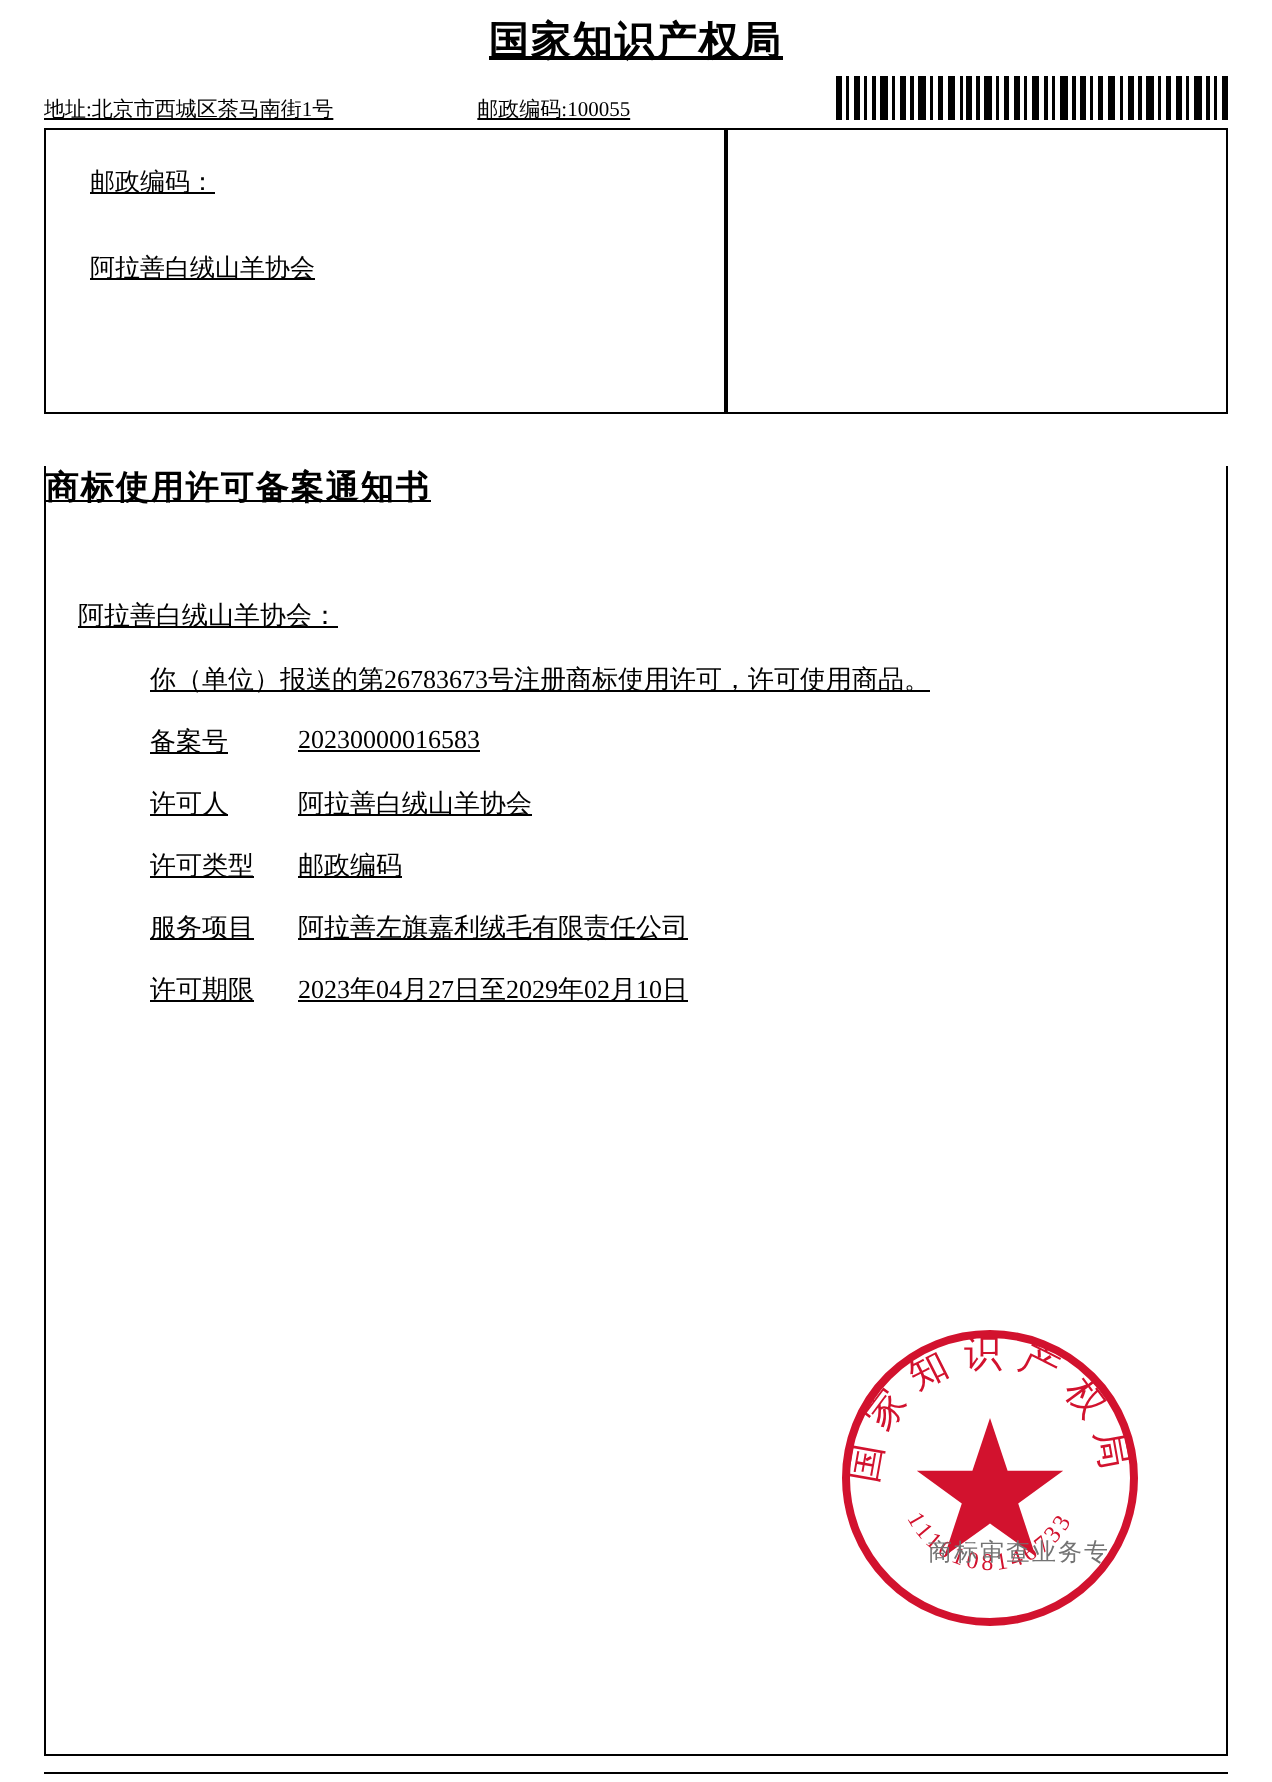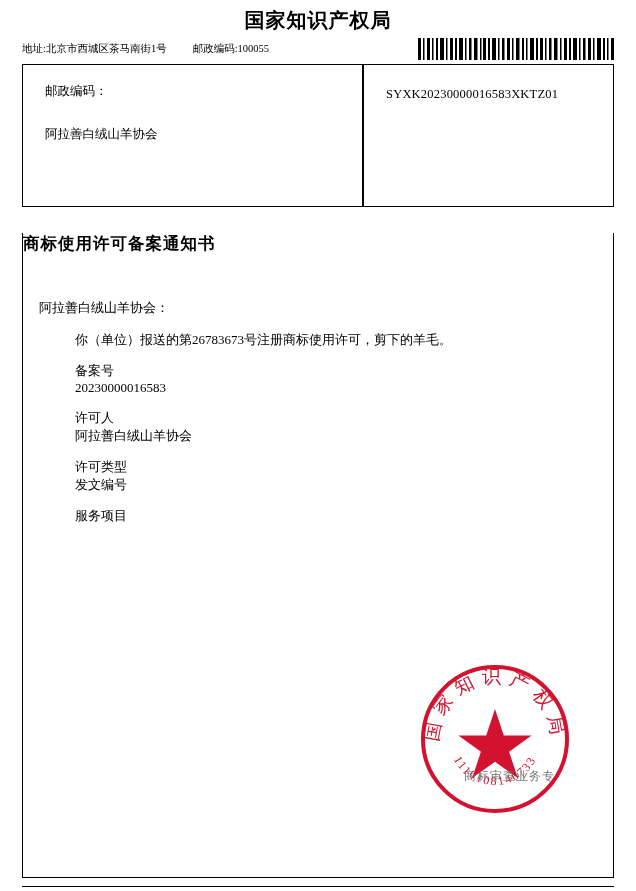--- a/index.html
+++ b/index.html
@@ -14,43 +14,44 @@
     color: #000;
     position: relative;
     overflow: hidden;
   }
   .page {
     width: 636px;
     height: 748px;
     position: relative;
     box-sizing: border-box;
     padding: 0 22px;
+    text-decoration: underline;
   }
   .org-title {
     text-align: center;
     font-size: 20px;
     font-weight: bold;
     letter-spacing: 1px;
     padding-top: 7px;
     padding-bottom: 2px;
     font-family: "Liberation Serif", "DejaVu Serif", serif;
   }
   .addr-row {
     display: flex;
-    align-items: center;
+    align-items: flex-end;
     font-size: 10.5px;
     height: 26px;
     position: relative;
-    gap: 26px;
   }
   .addr-text {
     white-space: nowrap;
   }
   .postcode-text {
     white-space: nowrap;
+    margin-left: 72px;
   }
   .barcode {
     position: absolute;
     right: 0;
     top: 2px;
     height: 22px;
     width: 196px;
     display: flex;
     align-items: flex-end;
   }
@@ -109,21 +110,20 @@
     margin: 44px 0 0 16px;
   }
   .para {
     font-size: 13px;
     margin: 14px 0 0 52px;
   }
   .field {
     font-size: 13px;
     margin: 13px 0 0 52px;
     display: flex;
-    flex-direction: column;
   }
   .field .k {
     width: 74px;
     flex: none;
   }
   .field .v {
     flex: 1;
   }
   .item-line {
     font-size: 13px;
@@ -211,43 +211,47 @@
       </svg>
     </span>
   </div>
 
   <div class="boxes">
     <div class="box-left">
       <div class="line">邮政编码：</div>
       <div class="line">阿拉善白绒山羊协会</div>
     </div>
     <div class="box-right">
-      <div class="doc-no">SYXK20230000016583XKTZ01</div>
     </div>
   </div>
 
   <div class="main-box">
     <div class="main-title">商标使用许可备案通知书</div>
     <div class="addressee">阿拉善白绒山羊协会：</div>
-    <div class="para">你（单位）报送的第26783673号注册商标使用许可，剪下的羊毛。</div>
+    <div class="para">你（单位）报送的第26783673号注册商标使用许可，许可使用商品。</div>
 
     <div class="field">
       <span class="k">备案号</span>
       <span class="v">20230000016583</span>
     </div>
     <div class="field">
       <span class="k">许可人</span>
       <span class="v">阿拉善白绒山羊协会</span>
     </div>
     <div class="field">
       <span class="k">许可类型</span>
-      <span class="v">发文编号</span>
+      <span class="v">邮政编码</span>
     </div>
     <div class="field">
       <span class="k">服务项目</span>
+      <span class="v">阿拉善左旗嘉利绒毛有限责任公司</span>
+    </div>
+    <div class="field">
+      <span class="k">许可期限</span>
+      <span class="v">2023年04月27日至2029年02月10日</span>
     </div>
 
 
     <div class="stamp">
       <svg width="152" height="152" viewBox="0 0 152 152" xmlns="http://www.w3.org/2000/svg">
         <defs>
           <path id="arcTop" d="M 20,76 A 56,56 0 0 1 132,76"></path>
           <path id="arcBottom" d="M 30,76 A 46,46 0 0 0 122,76"></path>
         </defs>
         <circle cx="76" cy="76" r="72" fill="none" stroke="#d2122e" stroke-width="4"></circle>

